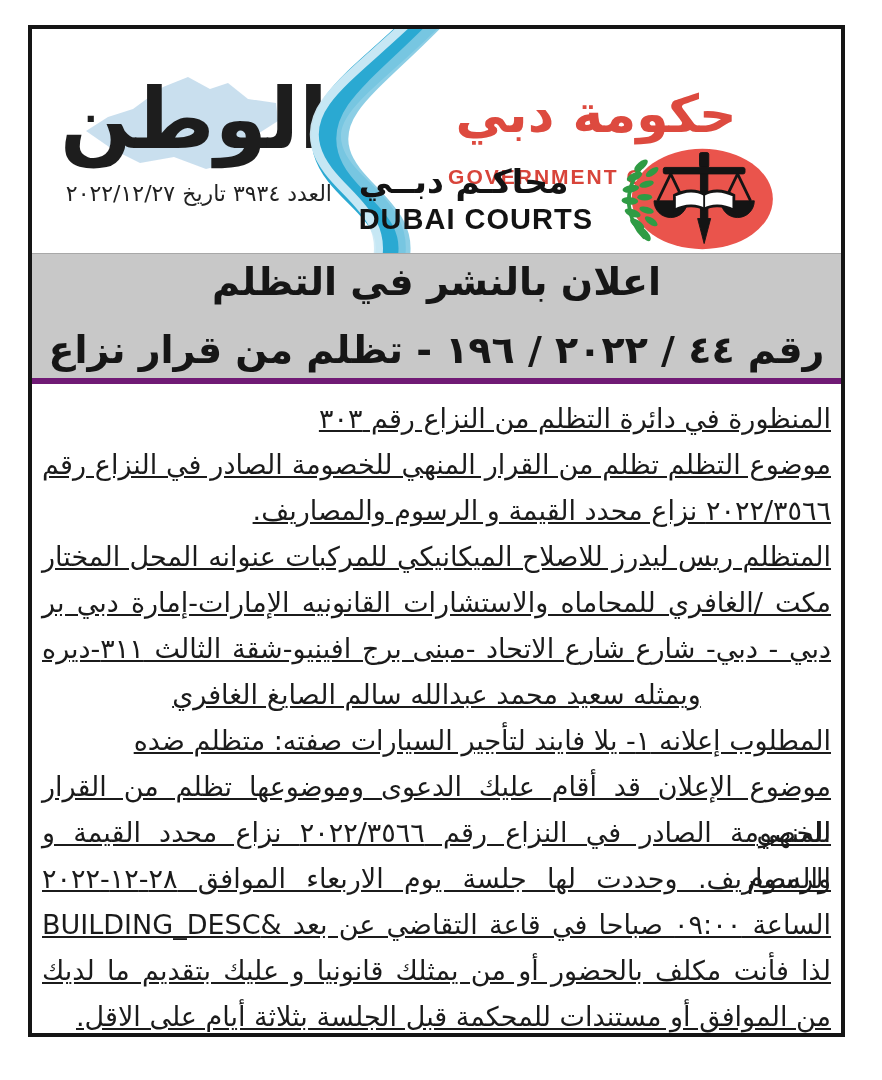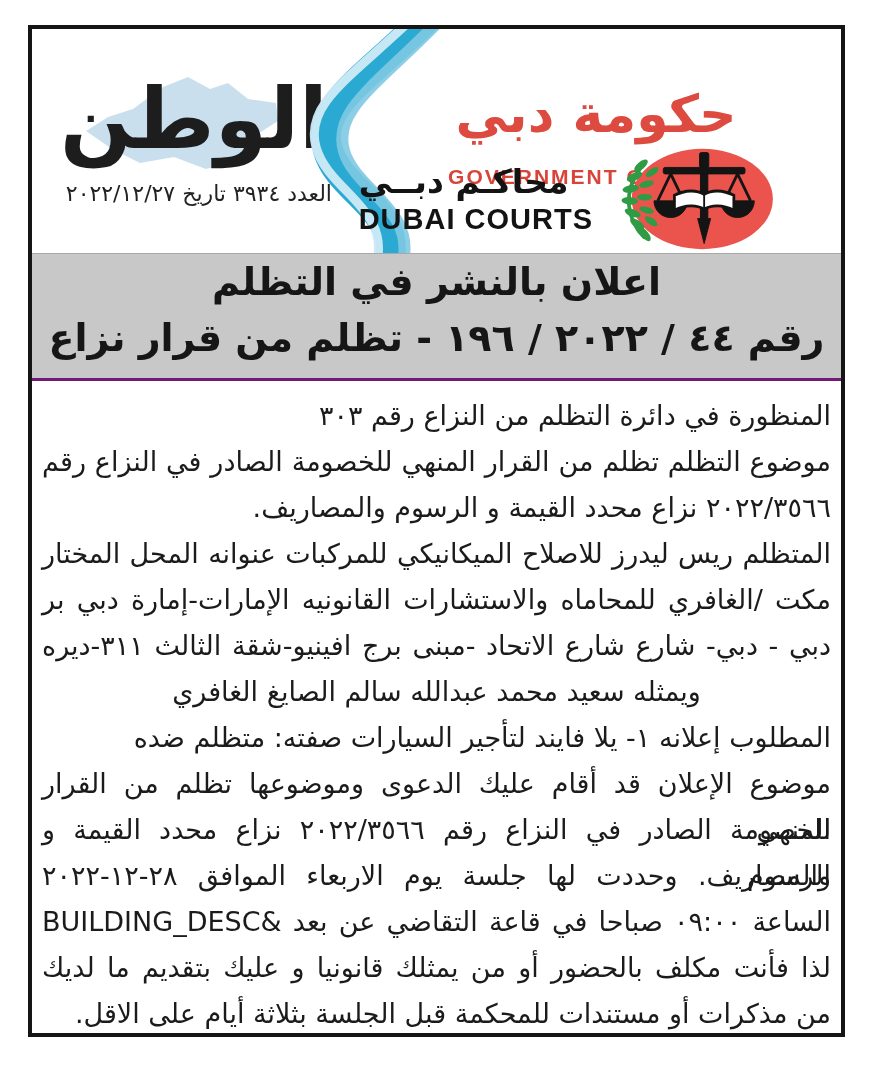--- a/index.html
+++ b/index.html
@@ -28,29 +28,29 @@
 
   .courts-row{position:absolute;right:62px;top:118px;display:flex;align-items:center;gap:14px;}
   .courts-text{text-align:left;}
   .courts-ar{font-size:33px;font-weight:bold;color:#131313;direction:rtl;line-height:40px;}
   .courts-en{font-size:29px;font-weight:900;color:#131313;letter-spacing:1px;
              font-family:"Liberation Sans","DejaVu Sans",sans-serif;line-height:34px;}
   .courts-logo{width:172px;height:104px;}
 
   
   .band{position:relative;width:100%;height:124px;background:#c8c8c8;
-        border-top:1px solid #a8a8a8;border-bottom:3px solid #701a75;
-        display:flex;flex-direction:column;justify-content:flex-start;align-items:center;}
+        border-top:1px solid #a8a8a8;border-bottom:6px solid #701a75;
+        display:flex;flex-direction:column;justify-content:space-between;align-items:center;}
   .band .t1,.band .t2{direction:rtl;font-weight:bold;color:#161616;
         font-size:38px;line-height:56px;text-align:center;width:100%;}
 
   
   .body-area{position:relative;padding:12px 10px 0 10px;}
   .body-line{direction:rtl;font-size:27px;line-height:46px;height:46px;
-             color:#1b1b1b;white-space:nowrap;}
+             color:#1b1b1b;white-space:nowrap;text-decoration:underline;}
   .body-line.justify{white-space:normal;text-align:justify;text-align-last:justify;
                      text-justify:inter-word;}
   .body-line.right{text-align:right;}
   .body-line.center{text-align:center;}
 </style>
 </head>
 <body>
 
 <div class="frame">
 
@@ -136,16 +136,16 @@
       <div class="body-line justify" dir="rtl">المتظلم ريس ليدرز للاصلاح الميكانيكي للمركبات عنوانه المحل المختار</div>
       <div class="body-line justify" dir="rtl">مكت /الغافري للمحاماه والاستشارات القانونيه الإمارات-إمارة دبي بر</div>
       <div class="body-line justify" dir="rtl">دبي - دبي- شارع شارع الاتحاد -مبنى برج افينيو-شقة الثالث ٣١١-ديره</div>
       <div class="body-line center" dir="rtl">ويمثله سعيد محمد عبدالله سالم الصايغ الغافري</div>
       <div class="body-line right" dir="rtl">المطلوب إعلانه ١- يلا فايند لتأجير السيارات صفته: متظلم ضده</div>
       <div class="body-line justify" dir="rtl">موضوع الإعلان قد أقام عليك الدعوى وموضوعها تظلم من القرار المنهي</div>
       <div class="body-line justify" dir="rtl">للخصومة الصادر في النزاع رقم ٢٠٢٢/٣٥٦٦ نزاع محدد القيمة و الرسوم</div>
       <div class="body-line justify" dir="rtl">والمصاريف. وحددت لها جلسة يوم الاربعاء الموافق ٢٨-١٢-٢٠٢٢</div>
       <div class="body-line justify" dir="rtl">الساعة ٠٩:٠٠ صباحا في قاعة التقاضي عن بعد &amp;BUILDING_DESC</div>
       <div class="body-line justify" dir="rtl">لذا فأنت مكلف بالحضور أو من يمثلك قانونيا و عليك بتقديم ما لديك</div>
-      <div class="body-line right" dir="rtl">من مذكرات أو مستندات للمحكمة قبل الجلسة بثلاثة أيام على الاقل.</div>
+      <div class="body-line right" dir="rtl">من الموافق أو مستندات للمحكمة قبل الجلسة بثلاثة أيام على الاقل.</div>
     </div>
 
 </div>
 
 </body></html>

